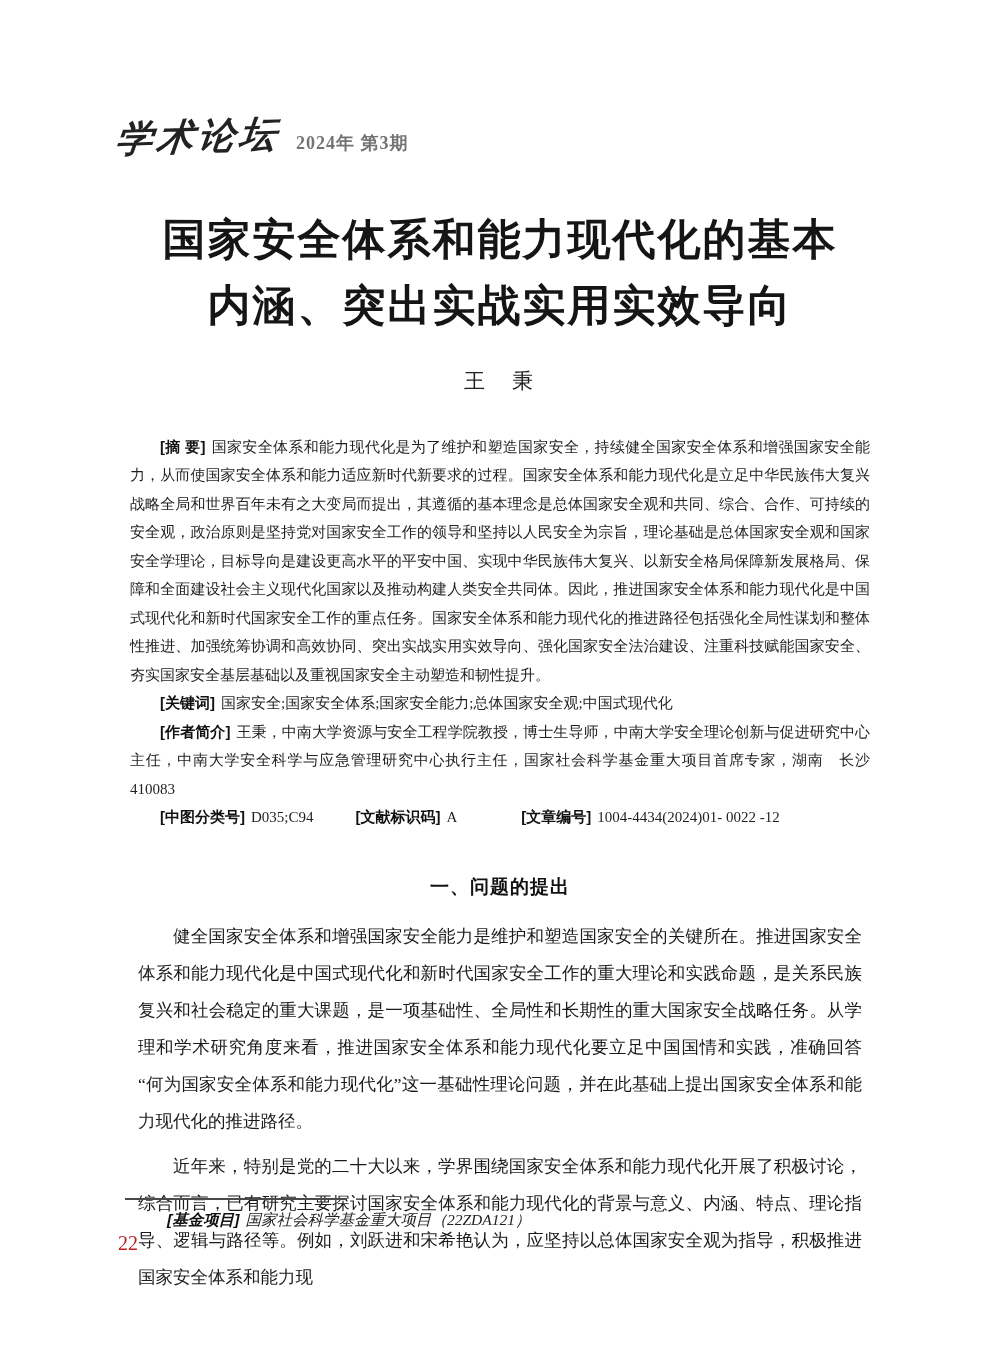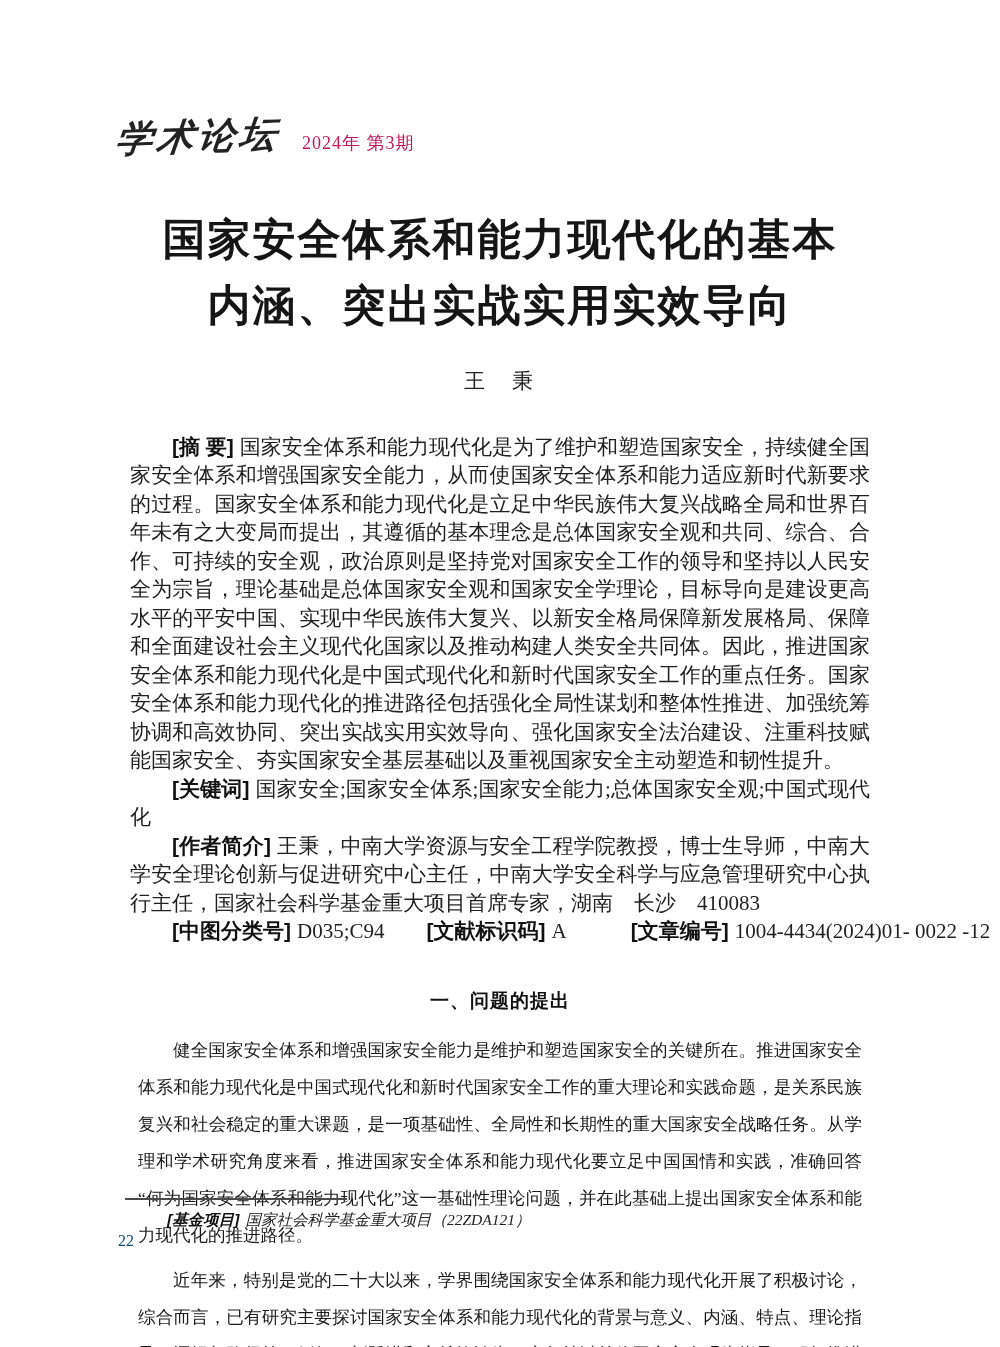--- a/index.html
+++ b/index.html
@@ -28,25 +28,24 @@
     display: inline-block;
     font-family: "DejaVu Serif", serif;
     font-style: italic;
     font-weight: 700;
     font-size: 37px;
     letter-spacing: 4px;
     transform: skewX(-8deg) rotate(-2deg);
     color: #222;
   }
   .issue-text {
-    font-weight: 400;
+    font-weight: 700;
     font-size: 18px;
     letter-spacing: 1px;
-    color: #be185d;
-    margin-left: 6px;
+    color: #737373;
   }
 
   
   .article-title {
     margin-top: 46px;
     text-align: center;
     font-family: Liberation Sans, sans-serif;
     font-weight: 700;
     font-size: 43px;
     line-height: 66px;
@@ -57,21 +56,21 @@
     margin-top: 14px;
     text-align: center;
     font-size: 21px;
     letter-spacing: 3px;
     color: #222;
   }
 
   
   .front-matter {
     margin-top: 38px;
-    font-size: 21px;
+    font-size: 15px;
     line-height: 28.5px;
     text-align: justify;
     color: #1f1f1f;
   }
   .front-matter p { margin: 0; text-indent: 2em; }
   .meta-label {
     font-family: "Liberation Sans", "DejaVu Sans", sans-serif;
     font-weight: 700;
     color: #111;
     margin-right: 6px;
@@ -126,22 +125,22 @@
     text-indent: 2.2em;
     color: #222;
     font-style: italic;
   }
   .footnote-line .meta-label { font-size: 15.5px; }
 
   .page-number {
     position: absolute;
     left: 118px;
     top: 1232px;
-    font-size: 16px;
-    color: #0c4a6e;
+    font-size: 20px;
+    color: #b91c1c;
   }
 </style>
 </head>
 <body>
 
 <div class="page">
   <div class="content">
 
     <div class="masthead">
       <span class="logo-calligraphy">学术论坛</span>

